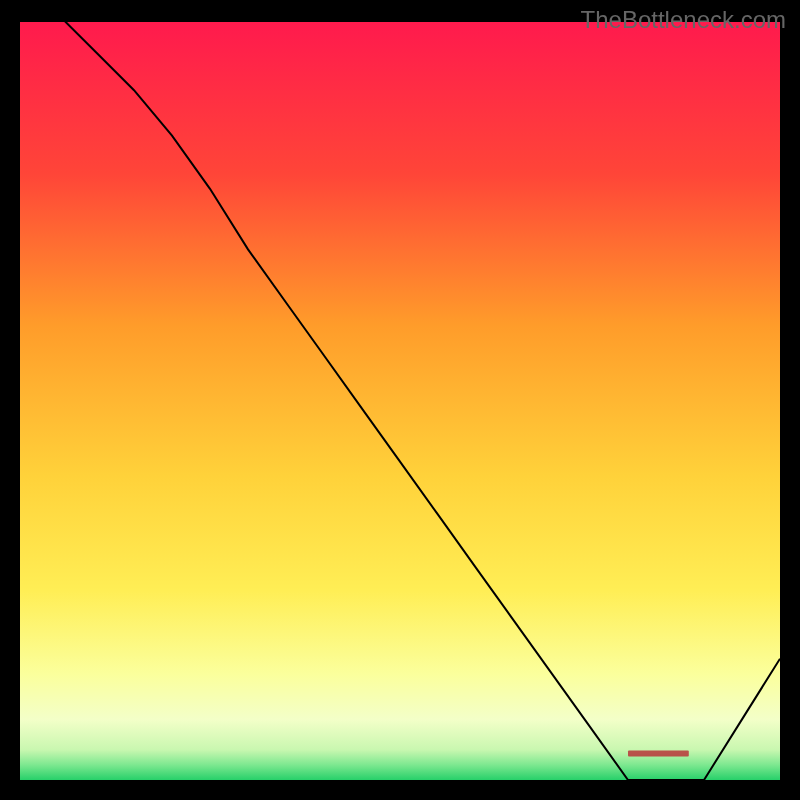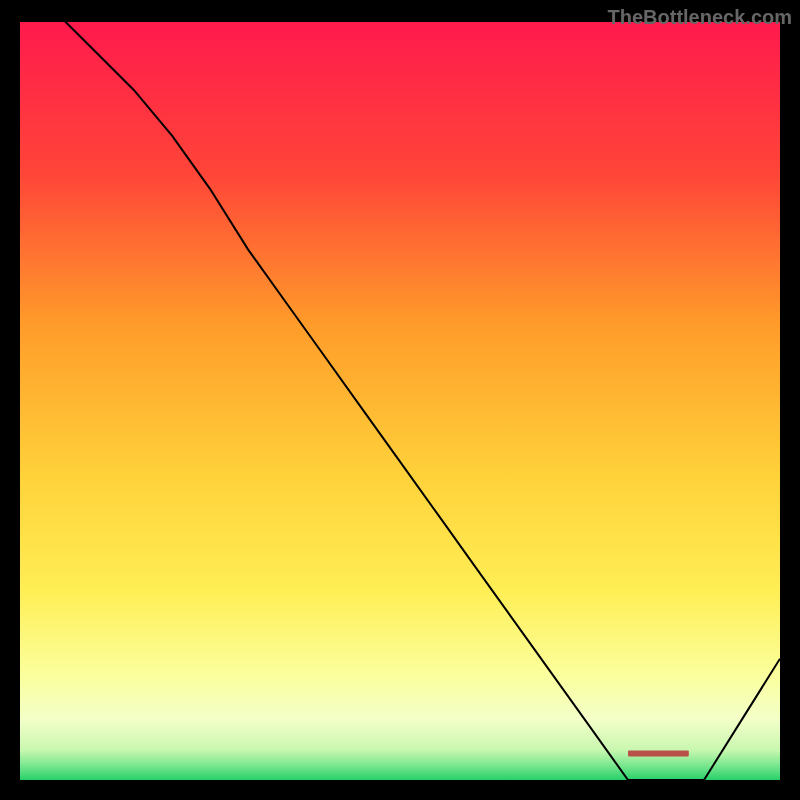--- a/index.html
+++ b/index.html
@@ -7,24 +7,24 @@
     width: 800px;
     height: 800px;
     background: #000;
     font-family: Arial, sans-serif;
     position: relative;
     overflow: hidden;
   }
   .watermark {
     position: absolute;
     top: 6px;
-    right: 8px;
+    right: 14px;
     color: #666;
-    font-size: 20px;
-    font-weight: 700;
+    font-size: 24px;
+    font-weight: 400;
     z-index: 10;
   }
   .plot-outer {
     position: absolute;
     left: 20px;
     top: 22px;
     width: 760px;
     height: 758px;
     background: #000;
   }

